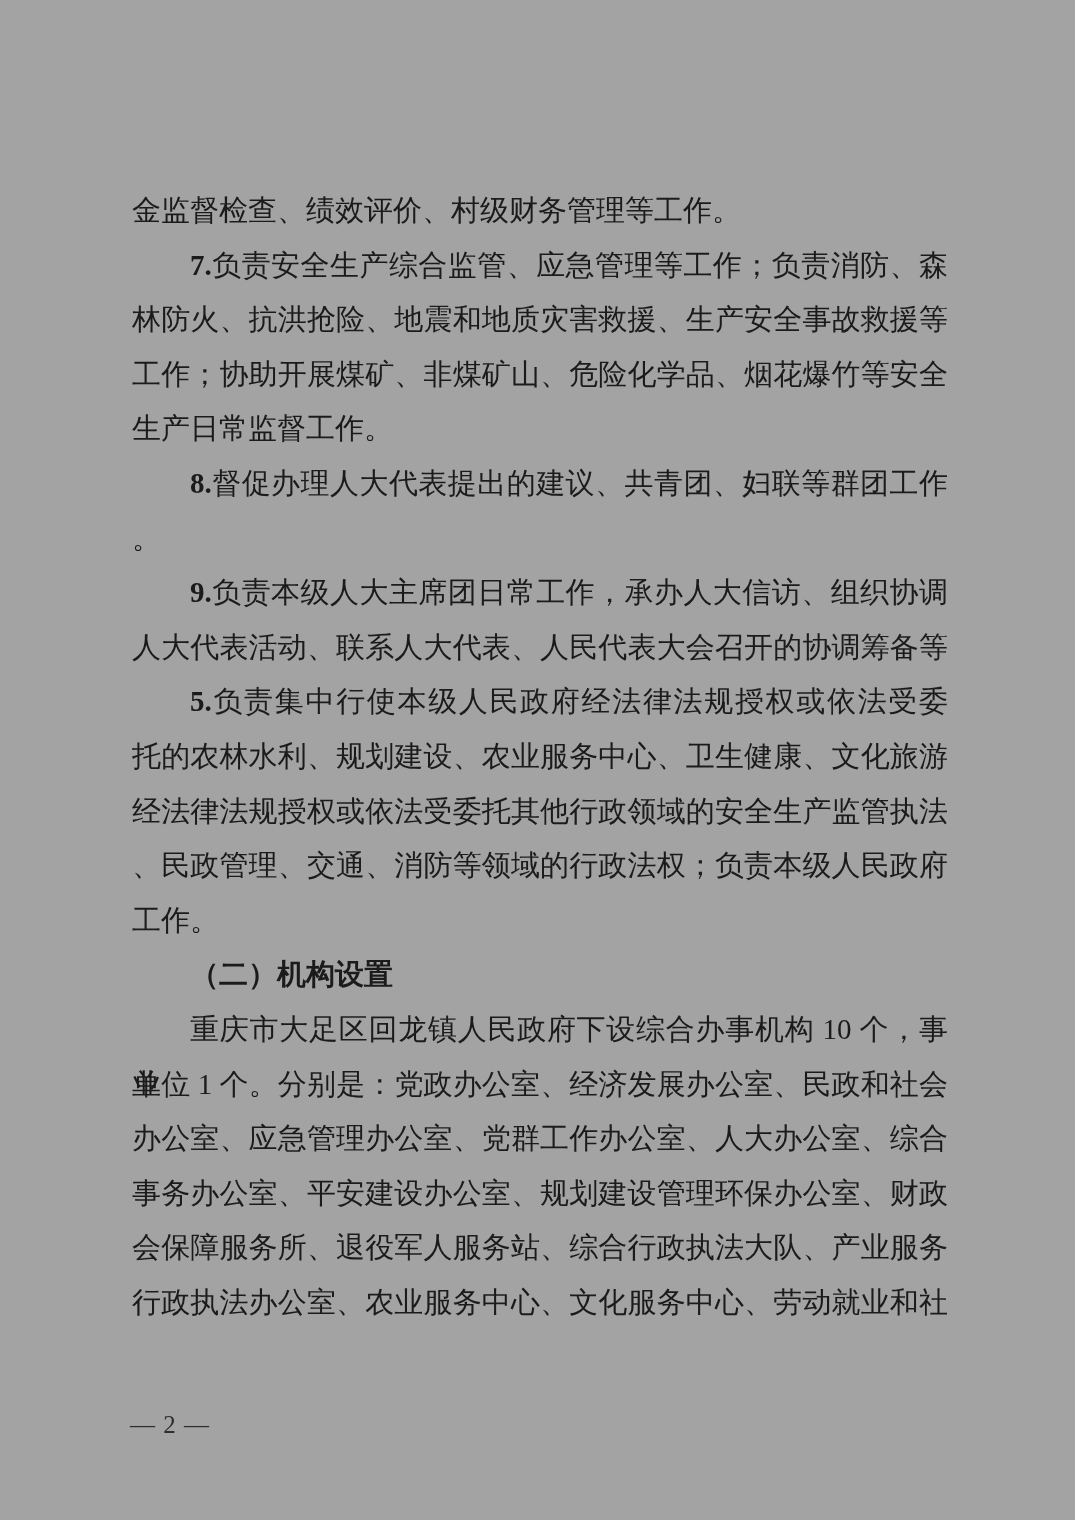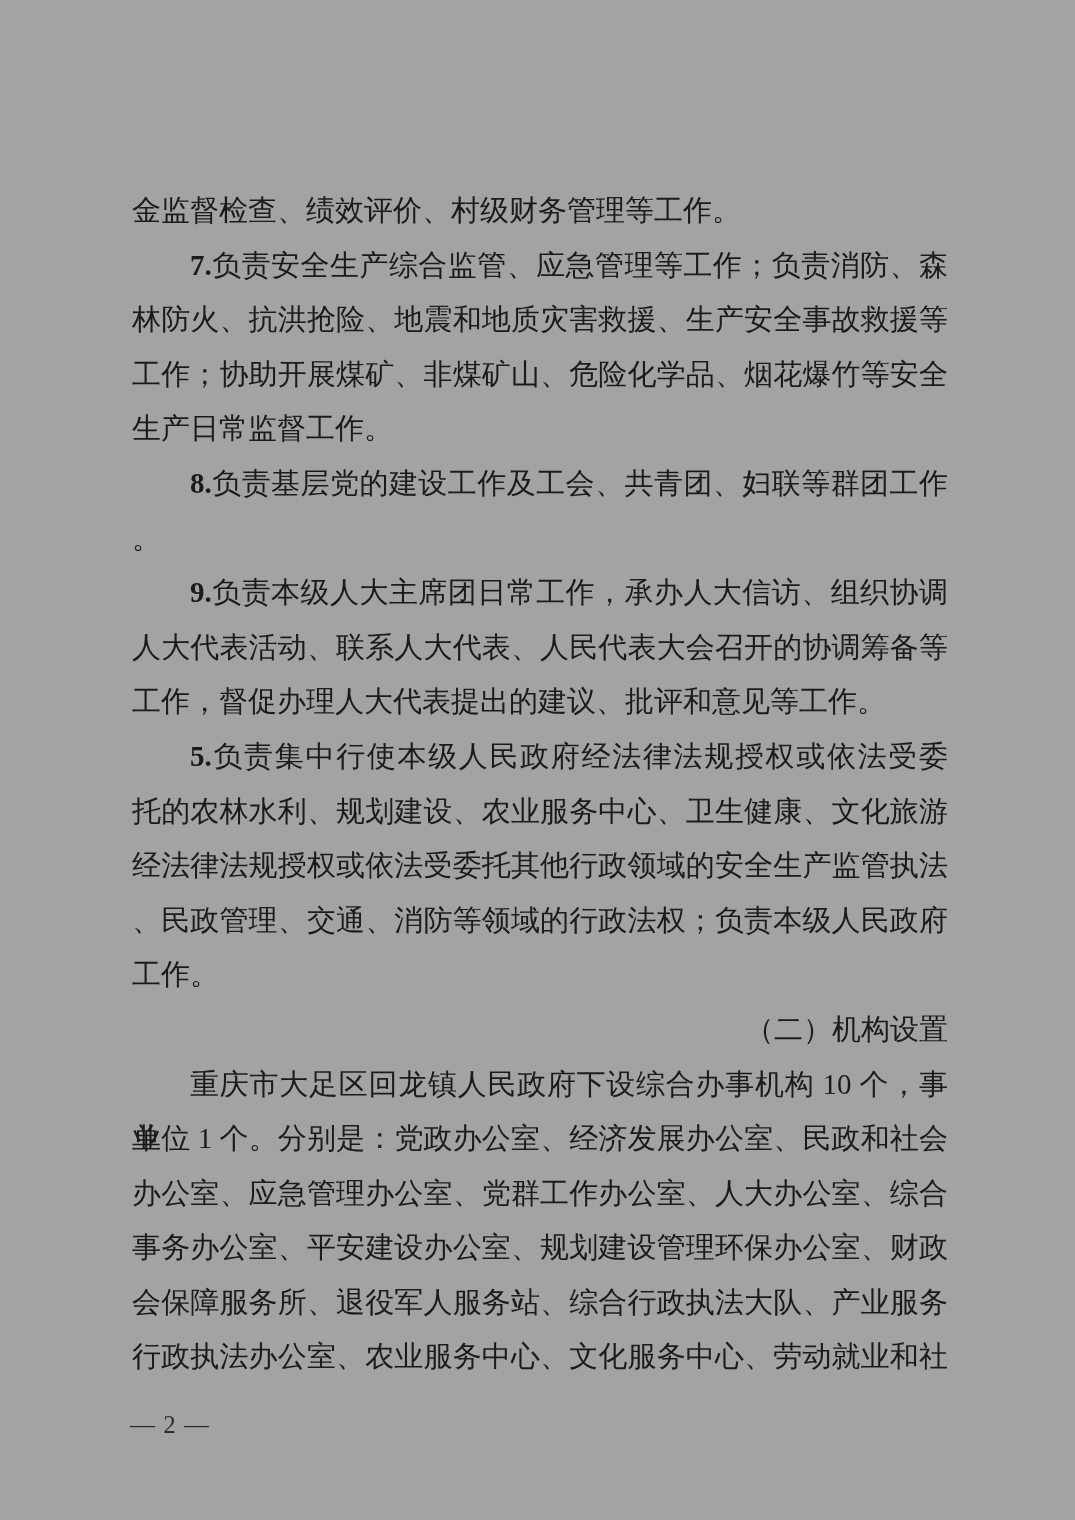--- a/index.html
+++ b/index.html
@@ -37,22 +37,21 @@
     text-align-last: justify;
   }
   
   .indent {
     text-indent: 58px;
   }
   .num {
     font-weight: bold;
   }
   .heading {
-    font-weight: normal;
-    text-align: right;
+    font-weight: bold;
   }
   .footer {
     position: absolute;
     left: 130px;
     top: 1408px;
     font-size: 25px;
     line-height: 34px;
     color: #2e2e2e;
     letter-spacing: 1px;
   }
@@ -63,26 +62,25 @@
 <div class="page">
   <div class="content">
 
     <p class="line"><span>金监督检查、绩效评价、村级财务管理等工作。</span></p>
 
     <p class="line indent fill"><span class="num">7.</span><span>负责安全生产综合监管、应急管理等工作；负责消防、森</span></p>
     <p class="line fill"><span>林防火、抗洪抢险、地震和地质灾害救援、生产安全事故救援等</span></p>
     <p class="line fill"><span>工作；协助开展煤矿、非煤矿山、危险化学品、烟花爆竹等安全</span></p>
     <p class="line"><span>生产日常监督工作。</span></p>
 
-    <p class="line indent fill"><span class="num">8.</span><span>负责基层党的建设工作及工会、共青团、妇联等群团工作</span></p>
+    <p class="line indent fill"><span class="num">8.</span><span>督促办理人大代表提出的建议、共青团、妇联等群团工作</span></p>
     <p class="line"><span>。</span></p>
 
     <p class="line indent fill"><span class="num">9.</span><span>负责本级人大主席团日常工作，承办人大信访、组织协调</span></p>
     <p class="line fill"><span>人大代表活动、联系人大代表、人民代表大会召开的协调筹备等</span></p>
-    <p class="line"><span>工作，督促办理人大代表提出的建议、批评和意见等工作。</span></p>
 
     <p class="line indent fill"><span class="num">5.</span><span>负责集中行使本级人民政府经法律法规授权或依法受委</span></p>
     <p class="line fill"><span>托的农林水利、规划建设、农业服务中心、卫生健康、文化旅游</span></p>
     <p class="line fill"><span>经法律法规授权或依法受委托其他行政领域的安全生产监管执法</span></p>
     <p class="line fill"><span>、民政管理、交通、消防等领域的行政法权；负责本级人民政府</span></p>
     <p class="line"><span>工作。</span></p>
 
     <p class="line indent heading"><span>（二）机构设置</span></p>
 
     <p class="line indent fill"><span>重庆市大足区回龙镇人民政府下设综合办事机构 10 个，事业</span></p>

